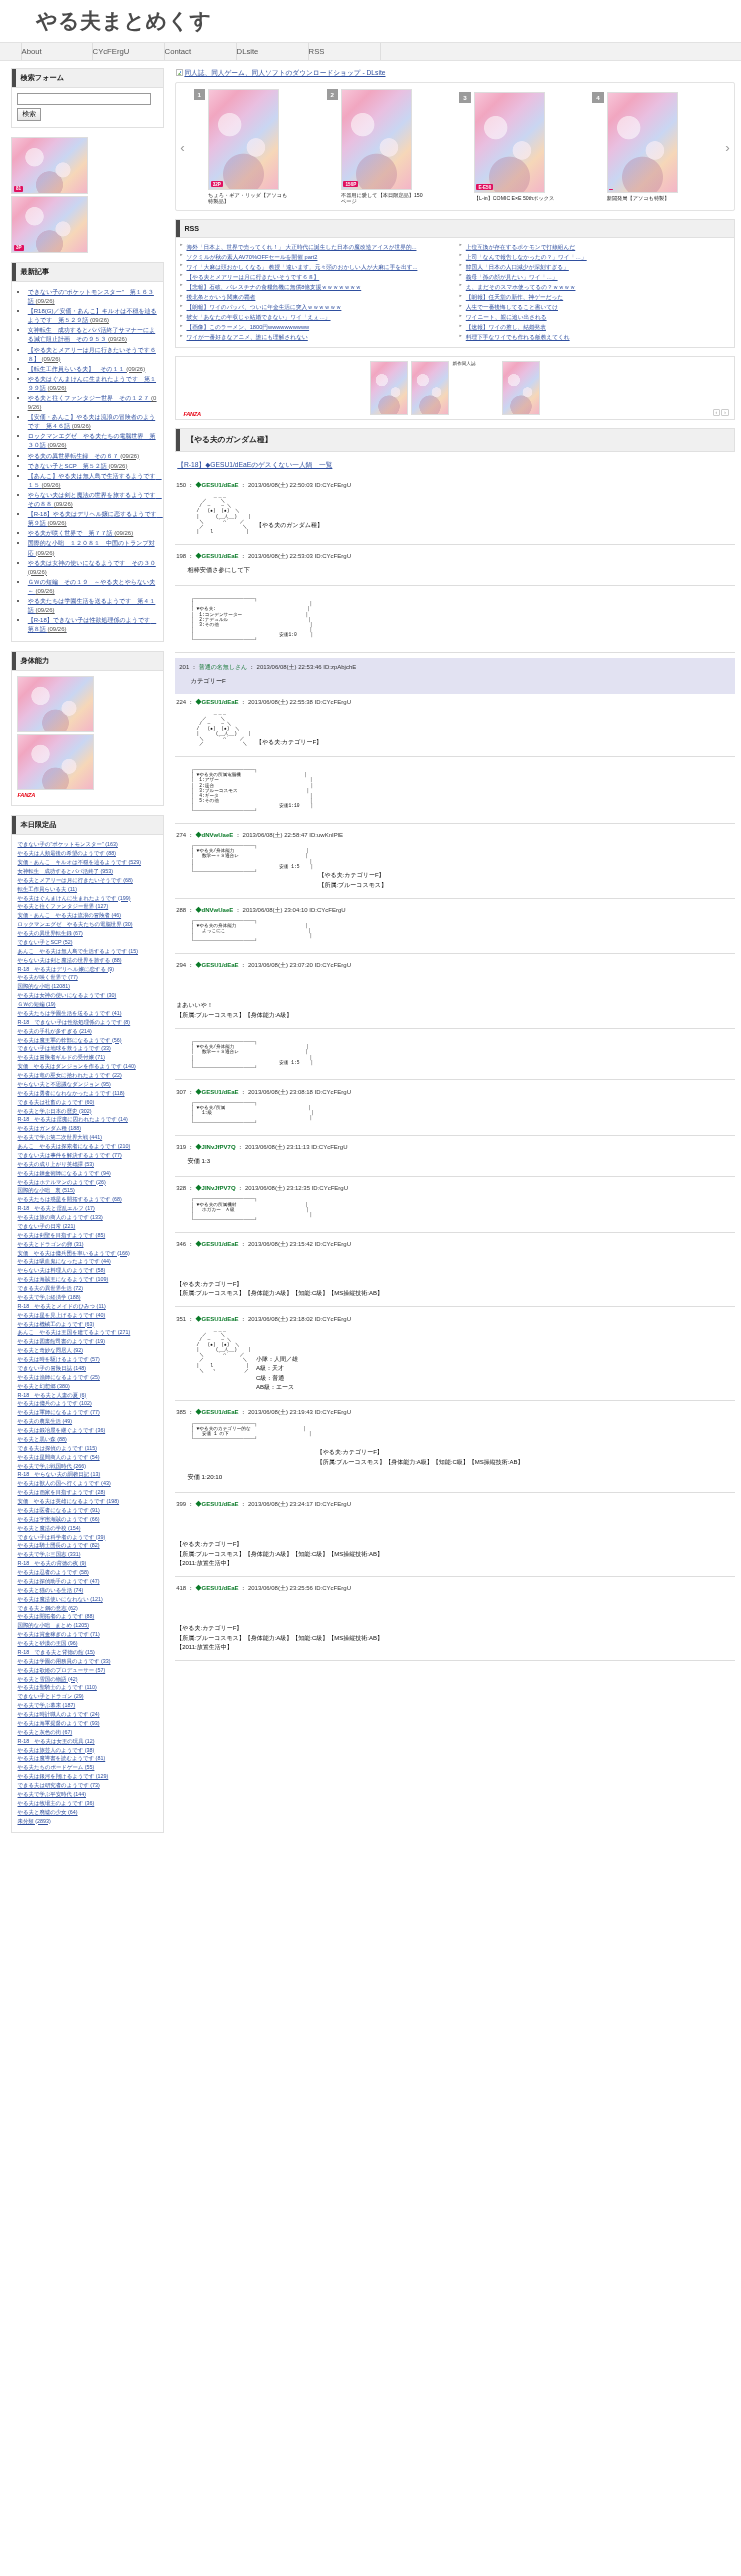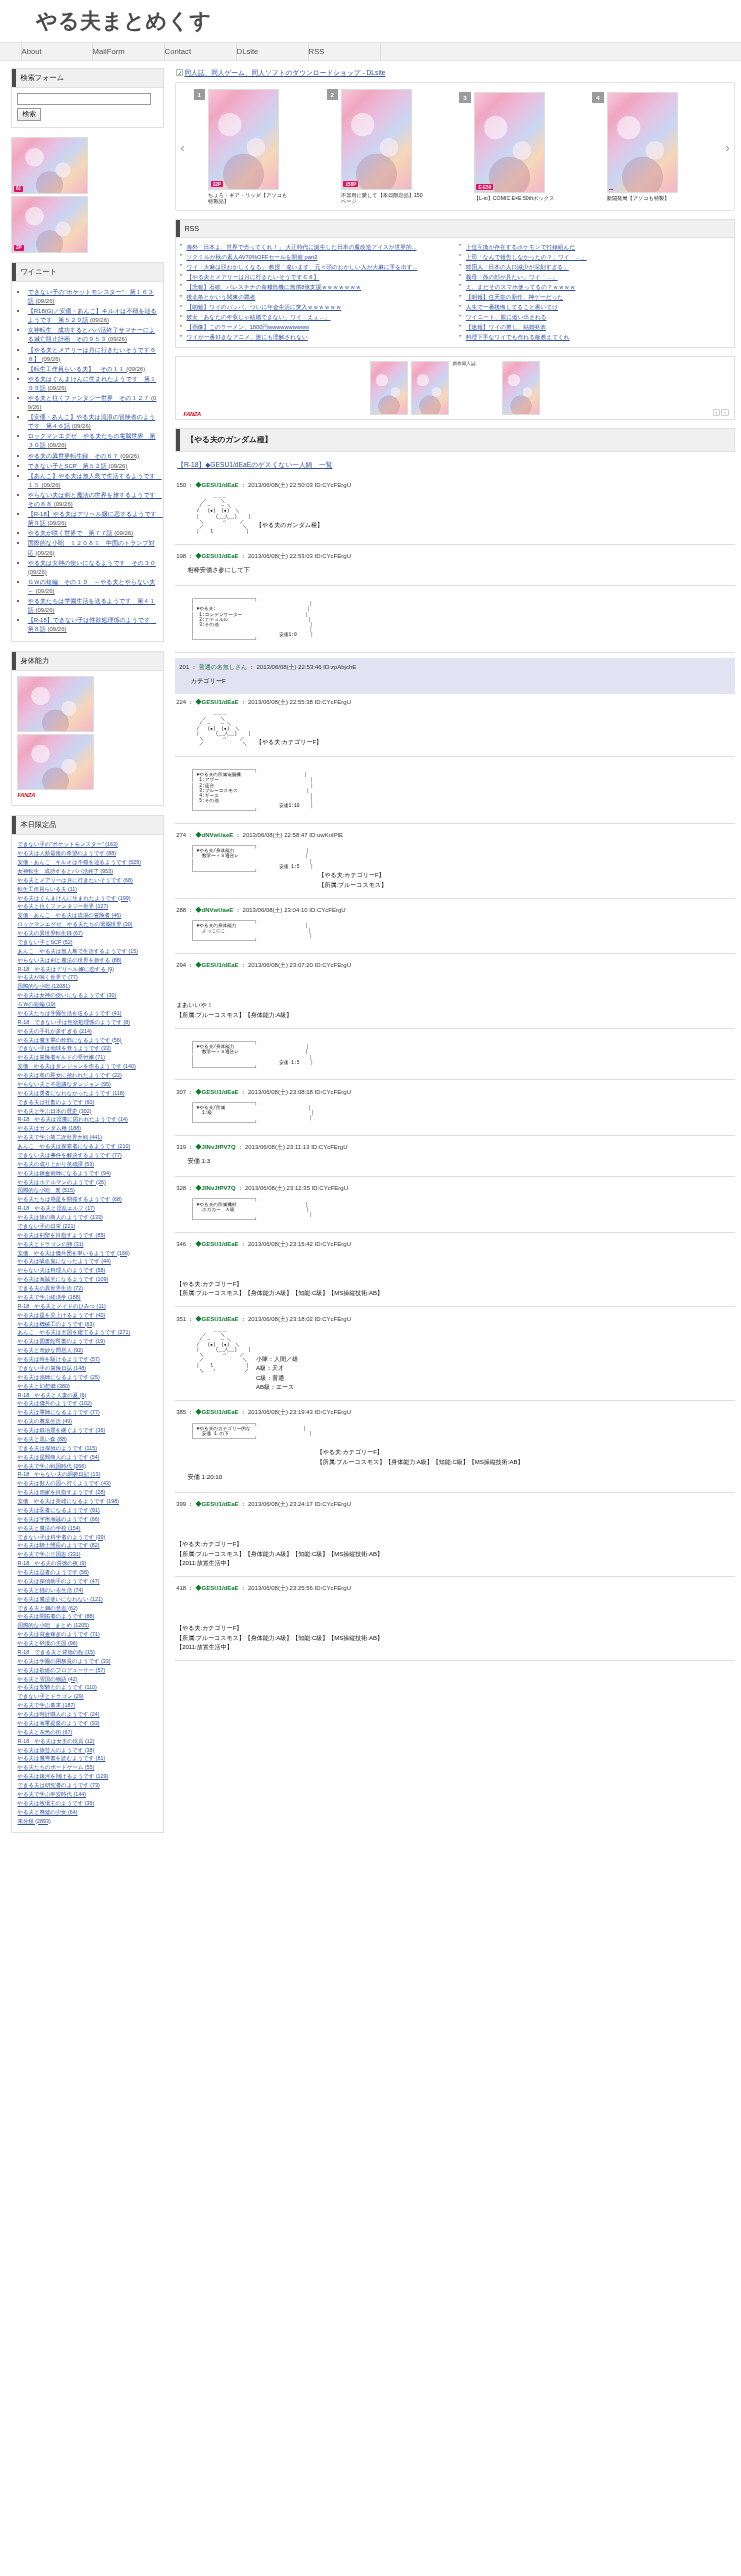--- a/index.html
+++ b/index.html
@@ -63,21 +63,21 @@
     flex: 1 1 auto;
     padding: 0 7.2px 0 5.2px;
     min-width: 0;
   }
 
   
   .widget { margin-bottom: 9.3px; border: 0.5px solid #e0e0e0; background:#fff; }
   .widget-head {
     background: #f0f0f0;
     border-bottom: 0.5px solid #e0e0e0;
-    font-weight: normal;
+    font-weight: bold;
     font-size: 7.2px;
     color: #222;
     padding: 4.1px 5.2px 4.1px 8.2px;
     position: relative;
   }
   .widget-head::before {
     content:""; position:absolute; left:0; top:0; bottom:0; width:3.6px; background:#4a4a4a;
   }
   .widget-body { padding: 5.2px 5.2px 6.2px 5.2px; }
 
@@ -236,21 +236,21 @@
   .plain-text { font-size:6.2px; margin: 4.1px 0 2.1px 11.3px; line-height:1.7; color:#111;}
   .hr-rule { border:0; border-top:0.5px solid #ddd; margin: 5.2px 0; }
 </style>
 </head>
 <body>
 
 <div id="site-header">
   <div id="site-title">やる夫まとめくす</div>
   <div id="global-nav">
     <a class="nav-item">About</a>
-    <a class="nav-item">MailForm</a>
+    <a class="nav-item">CYcFErgU</a>
     <a class="nav-item">Contact</a>
     <a class="nav-item">DLsite</a>
     <a class="nav-item">RSS</a>
   </div>
 </div>
 
 <div id="layout">
 
   <div id="sidebar">
 
@@ -267,21 +267,21 @@
         <div class="thumb" style="width:77px;height:57px;">
           <span class="badge">81</span>
         </div>
         <div class="thumb" style="width:77px;height:57px;">
           <span class="badge">3P</span>
         </div>
       </div>
     </div>
 
     <div class="widget">
-      <div class="widget-head">ワイニート</div>
+      <div class="widget-head">最新記事</div>
       <div class="widget-body">
         <ul class="linklist" id="latest-list">
             <li><a>できない子の"ポケットモンスター"　第１６３話 <span class="date">(09/26)</span></a></li>
             <li><a>【R18(G)／安価・あんこ】キルオは不穏を辿るようです　第５２９話 <span class="date">(09/26)</span></a></li>
             <li><a>女神転生　成功するとパパ活終了サマナーによる滅亡阻止計画　その９５３ <span class="date">(09/26)</span></a></li>
             <li><a>【やる夫とメアリーは月に行きたいそうです６８】 <span class="date">(09/26)</span></a></li>
             <li><a>【転生工作員らいる夫】　その１１ <span class="date">(09/26)</span></a></li>
             <li><a>やる夫はぐんまけんに生まれたようです　第１９９話 <span class="date">(09/26)</span></a></li>
             <li><a>やる夫と往くファンタジー世界　その１２７ <span class="date">(09/26)</span></a></li>
             <li><a>【安価・あんこ】やる夫は流浪の冒険者のようです　第４６話 <span class="date">(09/26)</span></a></li>

